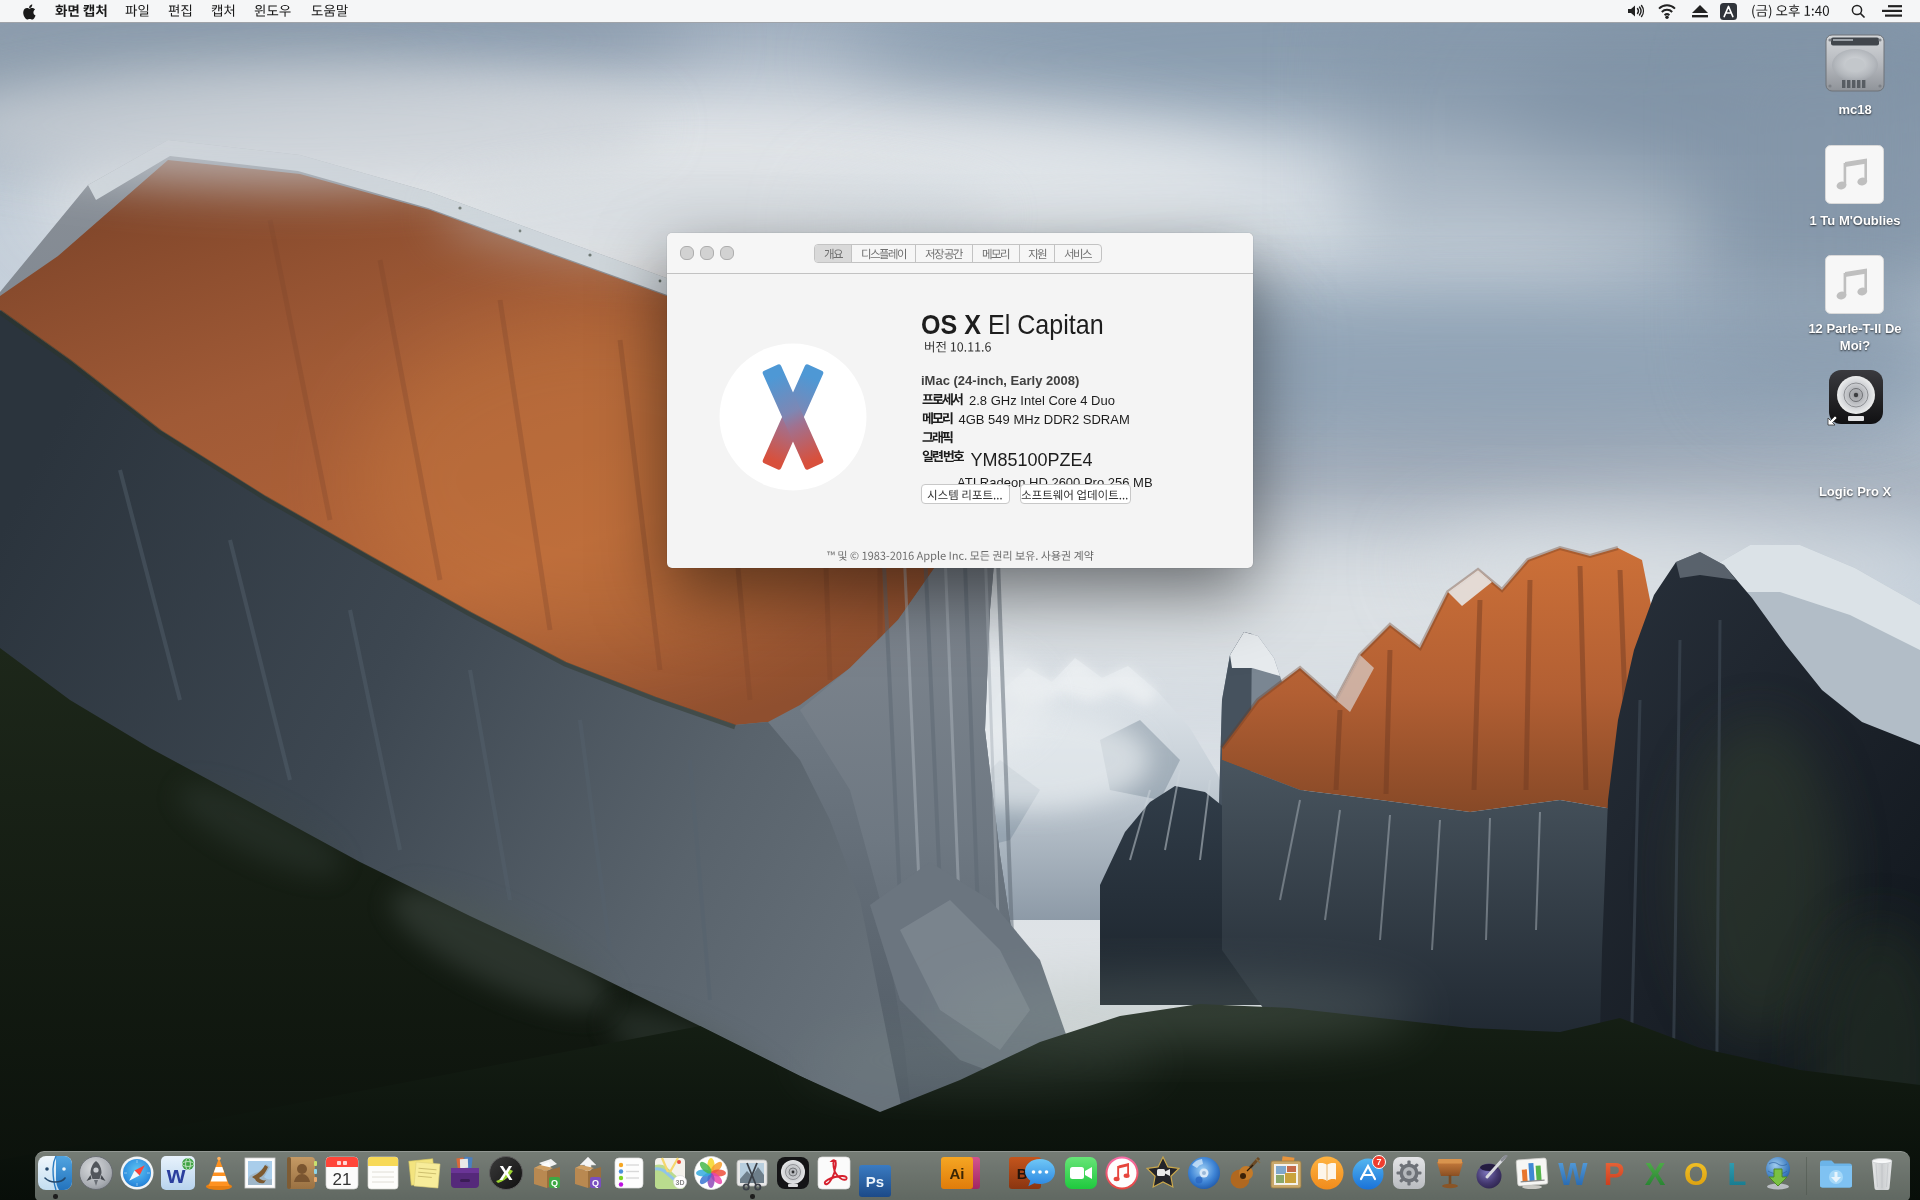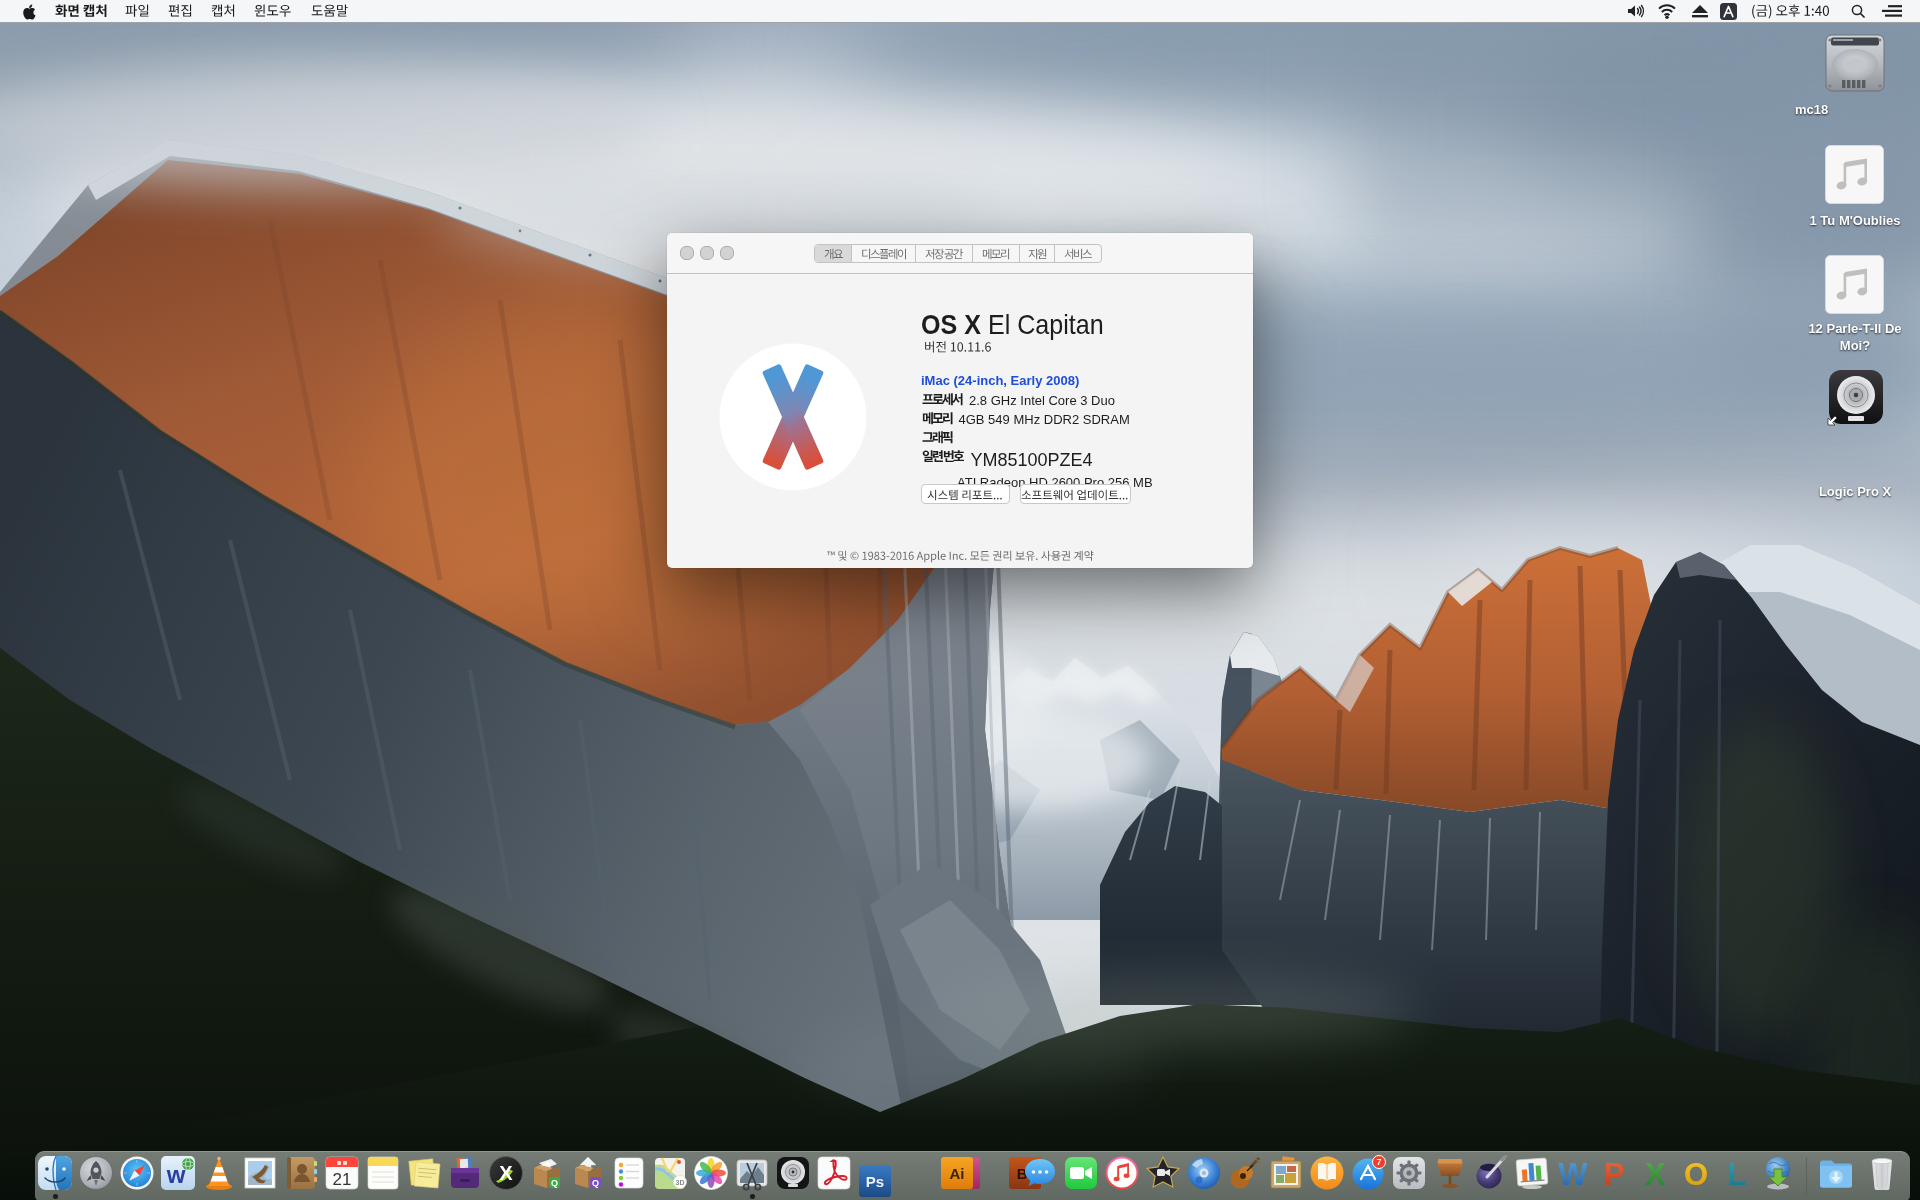--- a/index.html
+++ b/index.html
@@ -351,25 +351,25 @@
     <g>
       <rect x="64" y="20" width="20" height="108" rx="2.5" fill="url(#xgrad)" transform="rotate(24 74 74)"></rect>
       <rect x="64" y="20" width="20" height="108" rx="2.5" fill="url(#xgrad)" transform="rotate(-24 74 74)"></rect>
     </g>
   </svg>
 
   <div class="abs" style="left:254px;top:75px;font-size:28.5px;color:#1d1d1d;transform:scaleX(0.88);transform-origin:0 0;white-space:nowrap;"><b>OS X</b> El Capitan</div>
   <svg class="abs" style="left:256px;top:104px" width="69.4" height="20.1" viewBox="0 0 69.4 20.1">
         <path transform="translate(1,14.5)" fill="#333333" d="M8.9 -10.3H9.9V1.0H8.9ZM5.9 -6.1H9.2V-5.3H5.9ZM1.1 -9.4H2.1V-6.5H5.2V-9.4H6.3V-1.9H1.1ZM2.1 -5.7V-2.7H5.2V-5.7Z M18.1 -7.2H21.0V-6.4H18.1ZM20.4 -10.3H21.4V-2.0H20.4ZM14.2 -0.1H21.7V0.7H14.2ZM14.2 -2.8H15.2V0.3H14.2ZM15.0 -8.9H15.9V-8.0Q15.9 -7.0 15.5 -6.1Q15.1 -5.2 14.4 -4.5Q13.6 -3.8 12.7 -3.5L12.2 -4.3Q12.8 -4.5 13.3 -4.9Q13.8 -5.3 14.2 -5.8Q14.6 -6.3 14.8 -6.8Q15.0 -7.4 15.0 -8.0ZM15.2 -8.9H16.0V-8.0Q16.0 -7.3 16.4 -6.6Q16.7 -5.9 17.4 -5.4Q18.0 -4.9 18.8 -4.6L18.3 -3.7Q17.3 -4.1 16.7 -4.7Q16.0 -5.4 15.6 -6.2Q15.2 -7.1 15.2 -8.0ZM12.5 -9.4H18.5V-8.6H12.5Z M26.9 0.0V-1.0H28.9V-7.8H27.3V-8.5Q27.9 -8.6 28.4 -8.8Q28.8 -8.9 29.2 -9.2H30.1V-1.0H31.9V0.0Z M36.2 0.2Q35.3 0.2 34.7 -0.4Q34.1 -0.9 33.7 -2.0Q33.4 -3.0 33.4 -4.6Q33.4 -6.2 33.7 -7.3Q34.1 -8.3 34.7 -8.8Q35.3 -9.3 36.2 -9.3Q37.1 -9.3 37.7 -8.8Q38.4 -8.3 38.7 -7.2Q39.1 -6.2 39.1 -4.6Q39.1 -3.0 38.7 -2.0Q38.4 -0.9 37.7 -0.4Q37.1 0.2 36.2 0.2ZM36.2 -0.8Q36.7 -0.8 37.1 -1.2Q37.5 -1.6 37.7 -2.4Q38.0 -3.3 38.0 -4.6Q38.0 -6.0 37.7 -6.8Q37.5 -7.6 37.1 -8.0Q36.7 -8.4 36.2 -8.4Q35.7 -8.4 35.3 -8.0Q34.9 -7.6 34.7 -6.8Q34.5 -6.0 34.5 -4.6Q34.5 -3.3 34.7 -2.4Q34.9 -1.6 35.3 -1.2Q35.7 -0.8 36.2 -0.8Z M41.4 0.2Q41.1 0.2 40.8 -0.1Q40.6 -0.3 40.6 -0.7Q40.6 -1.1 40.8 -1.3Q41.1 -1.6 41.4 -1.6Q41.8 -1.6 42.0 -1.3Q42.2 -1.1 42.2 -0.7Q42.2 -0.3 42.0 -0.1Q41.8 0.2 41.4 0.2Z M44.3 0.0V-1.0H46.3V-7.8H44.7V-8.5Q45.3 -8.6 45.7 -8.8Q46.2 -8.9 46.6 -9.2H47.4V-1.0H49.3V0.0Z M51.2 0.0V-1.0H53.2V-7.8H51.6V-8.5Q52.2 -8.6 52.7 -8.8Q53.1 -8.9 53.5 -9.2H54.4V-1.0H56.2V0.0Z M58.8 0.2Q58.4 0.2 58.2 -0.1Q57.9 -0.3 57.9 -0.7Q57.9 -1.1 58.2 -1.3Q58.4 -1.6 58.8 -1.6Q59.1 -1.6 59.3 -1.3Q59.6 -1.1 59.6 -0.7Q59.6 -0.3 59.3 -0.1Q59.1 0.2 58.8 0.2Z M64.3 0.2Q63.6 0.2 63.1 -0.1Q62.5 -0.4 62.1 -1.0Q61.7 -1.5 61.4 -2.4Q61.2 -3.2 61.2 -4.4Q61.2 -5.7 61.5 -6.7Q61.7 -7.6 62.2 -8.2Q62.7 -8.8 63.3 -9.1Q63.9 -9.3 64.6 -9.3Q65.3 -9.3 65.8 -9.1Q66.4 -8.8 66.7 -8.4L66.1 -7.7Q65.8 -8.0 65.4 -8.2Q65.1 -8.4 64.6 -8.4Q64.0 -8.4 63.5 -8.0Q62.9 -7.6 62.6 -6.8Q62.3 -5.9 62.3 -4.4Q62.3 -3.2 62.5 -2.4Q62.7 -1.6 63.2 -1.2Q63.6 -0.7 64.3 -0.7Q64.7 -0.7 65.1 -1.0Q65.4 -1.3 65.6 -1.7Q65.8 -2.2 65.8 -2.8Q65.8 -3.4 65.6 -3.9Q65.5 -4.3 65.1 -4.6Q64.7 -4.8 64.2 -4.8Q63.7 -4.8 63.2 -4.6Q62.7 -4.3 62.2 -3.6L62.2 -4.5Q62.5 -4.9 62.8 -5.1Q63.2 -5.4 63.6 -5.5Q64.0 -5.7 64.3 -5.7Q65.1 -5.7 65.7 -5.4Q66.3 -5.1 66.6 -4.4Q66.9 -3.8 66.9 -2.8Q66.9 -1.9 66.5 -1.3Q66.2 -0.6 65.6 -0.2Q65.0 0.2 64.3 0.2Z"></path>
       </svg>
-  <div class="abs" style="left:254px;top:140px;font-size:13px;font-weight:bold;color:#1d4ed8;">iMac (24-inch, Early 2008)</div>
+  <div class="abs" style="left:254px;top:140px;font-size:13px;font-weight:bold;color:#404040;">iMac (24-inch, Early 2008)</div>
       <svg class="abs" style="left:254px;top:156px" width="41.8" height="20.8" viewBox="0 0 41.8 20.8">
         <path transform="translate(1,15.1)" fill="#1d1d1d" d="M0.5 -1.7H11.4V-0.2H0.5ZM1.4 -9.9H10.5V-8.5H1.4ZM1.4 -4.9H10.5V-3.5H1.4ZM3.0 -8.6H4.7V-4.7H3.0ZM7.2 -8.6H8.9V-4.7H7.2Z M10.5 -1.6H21.4V-0.2H10.5ZM15.1 -3.9H16.8V-1.0H15.1ZM11.7 -10.1H20.2V-6.1H13.5V-4.1H11.7V-7.5H18.5V-8.7H11.7ZM11.7 -4.8H20.4V-3.4H11.7Z M25.2 -6.8H27.2V-5.4H25.2ZM22.6 -9.8H23.9V-7.8Q23.9 -6.8 23.8 -5.8Q23.6 -4.8 23.3 -4.0Q23.0 -3.1 22.5 -2.4Q22.0 -1.7 21.3 -1.2L20.2 -2.5Q20.9 -2.9 21.3 -3.5Q21.8 -4.1 22.1 -4.8Q22.4 -5.5 22.5 -6.3Q22.6 -7.1 22.6 -7.8ZM23.0 -9.8H24.3V-7.9Q24.3 -7.2 24.4 -6.4Q24.5 -5.7 24.8 -5.0Q25.0 -4.4 25.4 -3.8Q25.8 -3.3 26.4 -2.9L25.5 -1.5Q24.8 -2.0 24.3 -2.6Q23.8 -3.3 23.5 -4.2Q23.2 -5.0 23.1 -6.0Q23.0 -6.9 23.0 -7.9ZM29.1 -10.9H30.8V1.1H29.1ZM26.7 -10.7H28.3V0.6H26.7Z M36.5 -7.1H39.7V-5.7H36.5ZM33.2 -10.0H34.6V-8.2Q34.6 -7.1 34.4 -6.0Q34.2 -5.0 33.8 -4.0Q33.4 -3.1 32.8 -2.4Q32.2 -1.7 31.3 -1.3L30.2 -2.7Q31.0 -3.0 31.6 -3.6Q32.1 -4.2 32.5 -4.9Q32.9 -5.7 33.0 -6.5Q33.2 -7.4 33.2 -8.2ZM33.6 -10.0H34.9V-8.2Q34.9 -7.4 35.1 -6.5Q35.3 -5.7 35.6 -5.0Q36.0 -4.3 36.5 -3.7Q37.1 -3.2 37.8 -2.8L36.8 -1.5Q35.9 -1.9 35.3 -2.6Q34.7 -3.2 34.3 -4.1Q33.9 -5.0 33.7 -6.1Q33.6 -7.1 33.6 -8.2ZM38.8 -10.9H40.5V1.2H38.8Z"></path>
       </svg>
-      <div class="abs" style="left:302px;top:159.5px;font-size:13px;color:#1d1d1d;">2.8 GHz Intel Core 3 Duo</div>
+      <div class="abs" style="left:302px;top:159.5px;font-size:13px;color:#1d1d1d;">2.8 GHz Intel Core 4 Duo</div>
       <svg class="abs" style="left:254px;top:175px" width="31.9" height="20.8" viewBox="0 0 31.9 20.8">
         <path transform="translate(1,15.1)" fill="#1d1d1d" d="M0.9 -9.7H5.6V-1.9H0.9ZM4.0 -8.3H2.5V-3.2H4.0ZM9.2 -10.9H10.9V1.1H9.2ZM4.8 -6.5H7.5V-5.1H4.8ZM6.8 -10.7H8.4V0.6H6.8Z M10.5 -1.6H21.4V-0.2H10.5ZM15.1 -4.3H16.8V-1.3H15.1ZM11.6 -10.0H20.2V-4.1H11.6ZM18.5 -8.6H13.3V-5.5H18.5Z M28.7 -10.9H30.5V1.2H28.7ZM21.1 -3.0H22.2Q23.2 -3.0 24.2 -3.1Q25.1 -3.1 26.0 -3.2Q27.0 -3.3 27.9 -3.4L28.1 -2.0Q26.6 -1.8 25.2 -1.7Q23.8 -1.6 22.2 -1.6H21.1ZM21.1 -9.9H26.8V-5.2H22.9V-2.5H21.1V-6.6H25.0V-8.5H21.1Z"></path>
       </svg>
       <div class="abs" style="left:291.5px;top:178.5px;font-size:13px;color:#1d1d1d;">4GB 549 MHz DDR2 SDRAM</div>
       <svg class="abs" style="left:254px;top:194px" width="31.9" height="20.8" viewBox="0 0 31.9 20.8">
         <path transform="translate(1,15.1)" fill="#1d1d1d" d="M1.6 -9.8H9.3V-8.4H1.6ZM0.5 -1.8H11.4V-0.4H0.5ZM8.4 -9.8H10.1V-8.4Q10.1 -7.5 10.1 -6.6Q10.0 -5.8 10.0 -4.8Q9.9 -3.8 9.7 -2.6L7.9 -2.7Q8.1 -3.9 8.2 -4.8Q8.3 -5.8 8.3 -6.7Q8.4 -7.5 8.4 -8.4Z M10.8 -2.9H11.7Q12.7 -2.9 13.7 -3.0Q14.7 -3.0 15.8 -3.2L16.0 -1.8Q14.8 -1.6 13.8 -1.6Q12.8 -1.5 11.7 -1.5H10.8ZM10.8 -9.7H15.4V-5.1H12.5V-2.4H10.8V-6.4H13.7V-8.3H10.8ZM19.2 -10.9H20.8V1.1H19.2ZM17.6 -6.3H19.6V-5.0H17.6ZM16.5 -10.7H18.1V0.6H16.5Z M21.0 -10.0H27.4V-8.6H21.0ZM20.8 -4.0 20.7 -5.4Q21.7 -5.4 22.9 -5.4Q24.2 -5.4 25.5 -5.5Q26.7 -5.5 27.9 -5.7L28.0 -4.4Q26.8 -4.2 25.6 -4.1Q24.3 -4.0 23.1 -4.0Q21.9 -4.0 20.8 -4.0ZM21.9 -8.9H23.6V-4.9H21.9ZM24.8 -8.9H26.5V-4.9H24.8ZM22.2 -3.0H30.5V1.2H28.7V-1.7H22.2ZM28.7 -10.9H30.5V-3.5H28.7Z"></path>
       </svg>
       <div class="abs" style="left:290px;top:197.5px;font-size:13px;color:#1d1d1d;margin-top:44px;">ATI Radeon HD 2600 Pro 256 MB</div>
       <svg class="abs" style="left:254px;top:213px" width="42.8" height="20.8" viewBox="0 0 42.8 20.8">
         <path transform="translate(1,15.1)" fill="#1d1d1d" d="M3.9 -10.5Q4.8 -10.5 5.6 -10.2Q6.3 -9.8 6.7 -9.2Q7.1 -8.6 7.1 -7.8Q7.1 -7.0 6.7 -6.4Q6.3 -5.7 5.6 -5.4Q4.8 -5.0 3.9 -5.0Q3.0 -5.0 2.3 -5.4Q1.5 -5.7 1.1 -6.4Q0.7 -7.0 0.7 -7.8Q0.7 -8.6 1.1 -9.2Q1.5 -9.8 2.3 -10.2Q3.0 -10.5 3.9 -10.5ZM3.9 -9.1Q3.5 -9.1 3.1 -9.0Q2.8 -8.8 2.6 -8.5Q2.4 -8.2 2.4 -7.8Q2.4 -7.4 2.6 -7.1Q2.8 -6.7 3.1 -6.6Q3.5 -6.4 3.9 -6.4Q4.4 -6.4 4.7 -6.6Q5.1 -6.7 5.3 -7.1Q5.5 -7.4 5.5 -7.8Q5.5 -8.2 5.3 -8.5Q5.1 -8.8 4.7 -9.0Q4.4 -9.1 3.9 -9.1ZM8.8 -10.9H10.5V-4.9H8.8ZM2.5 -4.4H10.5V-1.1H4.2V0.4H2.5V-2.3H8.8V-3.0H2.5ZM2.5 -0.3H10.8V1.0H2.5Z M10.9 -4.8H11.9Q12.9 -4.8 13.7 -4.9Q14.5 -4.9 15.2 -5.0Q15.9 -5.0 16.6 -5.1L16.8 -3.8Q16.1 -3.6 15.3 -3.6Q14.6 -3.5 13.8 -3.5Q12.9 -3.4 11.9 -3.4H10.9ZM10.9 -10.1H16.2V-6.2H12.7V-4.0H10.9V-7.5H14.5V-8.7H10.9ZM18.8 -10.9H20.6V-2.0H18.8ZM16.9 -9.1H19.2V-7.7H16.9ZM12.5 -0.5H20.9V0.9H12.5ZM12.5 -2.7H14.2V0.1H12.5ZM16.9 -6.4H19.2V-5.0H16.9Z M27.1 -7.7H30.2V-6.3H27.1ZM29.7 -10.9H31.5V-2.0H29.7ZM23.5 -0.4H31.7V0.9H23.5ZM23.5 -2.9H25.2V0.4H23.5ZM21.9 -10.1H23.6V-8.3H25.9V-10.1H27.6V-3.9H21.9ZM23.6 -6.9V-5.2H25.9V-6.9Z M31.8 -9.4H41.8V-8.0H31.8ZM31.4 -1.4H42.3V-0.1H31.4ZM35.9 -3.0H37.7V-0.9H35.9ZM36.8 -7.5Q38.0 -7.5 38.9 -7.2Q39.9 -6.9 40.4 -6.4Q40.9 -5.9 40.9 -5.2Q40.9 -4.4 40.4 -3.9Q39.9 -3.3 38.9 -3.1Q38.0 -2.8 36.8 -2.8Q35.5 -2.8 34.6 -3.1Q33.7 -3.3 33.2 -3.9Q32.7 -4.4 32.7 -5.2Q32.7 -5.9 33.2 -6.4Q33.7 -6.9 34.6 -7.2Q35.5 -7.5 36.8 -7.5ZM36.8 -6.2Q36.0 -6.2 35.5 -6.1Q35.0 -5.9 34.7 -5.7Q34.5 -5.5 34.5 -5.1Q34.5 -4.8 34.7 -4.6Q35.0 -4.4 35.5 -4.3Q36.0 -4.1 36.8 -4.1Q37.5 -4.1 38.0 -4.3Q38.6 -4.4 38.8 -4.6Q39.1 -4.8 39.1 -5.1Q39.1 -5.5 38.8 -5.7Q38.6 -5.9 38.0 -6.1Q37.5 -6.2 36.8 -6.2ZM35.9 -10.8H37.7V-8.5H35.9Z"></path>
@@ -415,21 +415,21 @@
           <rect x="22" y="46" width="3.4" height="8"></rect>
           <rect x="27" y="46" width="3.4" height="8"></rect>
           <rect x="32" y="46" width="3.4" height="8"></rect>
           <rect x="37" y="46" width="3.4" height="8"></rect>
     </g>
     <circle cx="5" cy="6" r="1.6" fill="#7d8187"></circle>
         <circle cx="55" cy="6" r="1.6" fill="#7d8187"></circle>
     <circle cx="5" cy="52" r="1.6" fill="#7d8187"></circle>
         <circle cx="55" cy="52" r="1.6" fill="#7d8187"></circle>
   </svg>
-  <div class="abs" style="left:1795px;top:102px;width:120px;font-size:13px;font-weight:bold;color:#fff;text-shadow:0 1px 2px rgba(0,0,0,0.75);">mc18</div>
+  <div class="abs" style="left:1795px;top:102px;width:120px;text-align:center;font-size:13px;font-weight:bold;color:#fff;text-shadow:0 1px 2px rgba(0,0,0,0.75);">mc18</div>
 
   <svg class="abs" style="left:1825px;top:145px" width="59" height="59" viewBox="0 0 59 59">
     <rect x="0.5" y="0.5" width="58" height="58" rx="5" fill="#f7f7f7" stroke="#d9d9d9"></rect>
     <g fill="#bfbfbf">
       <polygon points="20,17 42,13.5 42,18.5 20,22"></polygon>
       <rect x="18.6" y="18" width="2.6" height="22"></rect>
       <rect x="39.4" y="14.5" width="2.6" height="21.5"></rect>
       <ellipse cx="16.5" cy="40.5" rx="5" ry="3.8" transform="rotate(-15 16.5 40.5)"></ellipse>
       <ellipse cx="37.3" cy="36.5" rx="5" ry="3.8" transform="rotate(-15 37.3 36.5)"></ellipse>
     </g>

